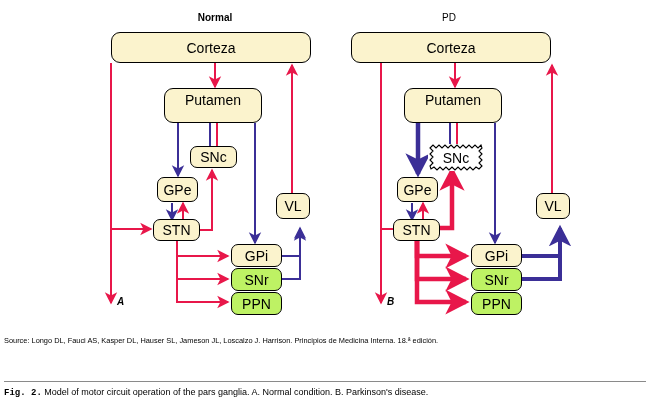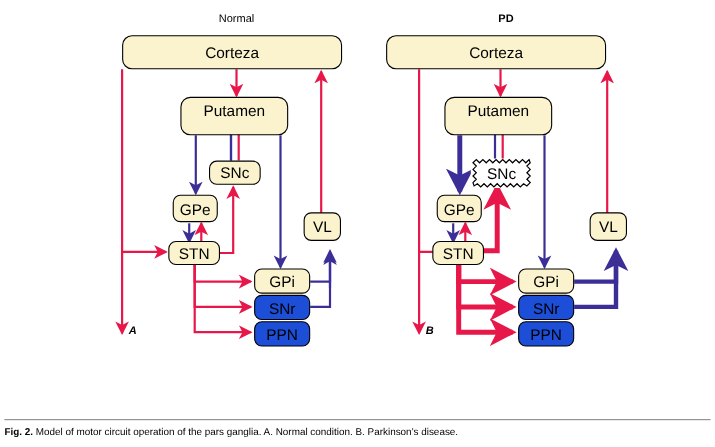--- a/index.html
+++ b/index.html
@@ -12,21 +12,21 @@
     position:absolute;
     border:1.6px solid #000;
     border-radius:7px;
     background:#fbf3cd;
     font-size:14px;
     display:flex;align-items:center;justify-content:center;
     box-sizing:border-box;
     color:#000;
     z-index:5;
   }
-  .node.white{background:#1d4ed8;}
+  .node.white{background:#bef264;}
   .node.wide{border-radius:9px;}
   .node.jagged{background:#ffffff;border:none;}
   .node.jagged .jag{position:absolute;inset:0;z-index:-1;}
   .node.jagged span{position:relative;z-index:2;}
 
   .panel-letter{position:absolute;font-size:10px;font-weight:bold;font-style:italic;}
 
   svg.wires{position:absolute;left:0;top:0;width:650px;height:406px;z-index:1;}
 
   .footnote{
@@ -35,21 +35,21 @@
     text-align:left;
   }
   .footnote i{font-style:italic;}
 
   .rule{position:absolute;left:4px;width:642px;height:1px;background:#8a8a8a;}
 
   .caption{
     position:absolute;left:4px;top:386px;width:642px;
     font-size:9px;line-height:13px;color:#000;
   }
-  .caption b{font-weight:bold;}
+  .caption b{font-weight:bold;font-family:Liberation Mono, monospace;}
 </style>
 </head>
 <body>
 
 <div id="root">
 
   <svg class="wires" viewBox="0 0 650 406">
     <defs>
       <marker id="ahR" markerWidth="7" markerHeight="7" refX="5.4" refY="3.5" orient="auto">
         <path d="M0,0.4 L6.2,3.5 L0,6.6 L1.6,3.5 Z" fill="#e8174a"></path>
@@ -130,21 +130,21 @@
       <path d="M417,240 L417,279 L466,279" stroke="#e8174a" stroke-width="4.5" fill="none" marker-end="url(#ahRbig)"></path>
 
       <path d="M417,240 L417,302 L466,302" stroke="#e8174a" stroke-width="4.5" fill="none" marker-end="url(#ahRbig)"></path>
 
       <path d="M522,256 L560,256 L560,230" stroke="#3b2f97" stroke-width="4" fill="none"></path>
 
       <path d="M522,279 L560,279 L560,228" stroke="#3b2f97" stroke-width="4" fill="none" marker-end="url(#ahBbig)"></path>
     </g>
   </svg>
 
-  <div class="panel-title" style="left:160px;top:12px;width:110px;">Normal</div>
+  <div class="panel-title" style="left:160px;top:12px;width:110px;font-weight:bold;">Normal</div>
 
   <div class="node wide" style="left:111px;top:32px;width:200px;height:31px;">
     <span>Corteza</span>
   </div>
 
   <div class="node wide" style="left:164px;top:88px;width:98px;height:35px;align-items:flex-start;padding-top:3px;">
     <span>Putamen</span>
   </div>
 
   <div class="node" style="left:190px;top:146px;width:47px;height:22px;">
@@ -170,21 +170,21 @@
   <div class="node white" style="left:231px;top:268px;width:51px;height:23px;">
     <span>SNr</span>
   </div>
 
   <div class="node white" style="left:231px;top:292px;width:51px;height:23px;">
     <span>PPN</span>
   </div>
 
   <div class="panel-letter" style="left:117px;top:296px;">A</div>
 
-  <div class="panel-title" style="left:405px;top:12px;width:110px;font-weight:bold;">PD</div>
+  <div class="panel-title" style="left:394px;top:12px;width:110px;">PD</div>
 
   <div class="node wide" style="left:351px;top:32px;width:200px;height:31px;">
     <span>Corteza</span>
   </div>
 
   <div class="node wide" style="left:404px;top:88px;width:98px;height:35px;align-items:flex-start;padding-top:3px;">
     <span>Putamen</span>
   </div>
 
   <div class="node jagged" style="left:428px;top:144px;width:56px;height:27px;">
@@ -216,20 +216,21 @@
     <span>SNr</span>
   </div>
 
   <div class="node white" style="left:471px;top:292px;width:51px;height:23px;">
     <span>PPN</span>
   </div>
 
   <div class="panel-letter" style="left:387px;top:296px;">B</div>
 
   <div class="footnote">
+    <div><span>Source: Longo DL, Fauci AS, Kasper DL, Hauser SL, Jameson JL, Loscalzo J. Harrison. Principios de Medicina Interna. 18.ª edición.</span></div>
   </div>
 
   <div class="rule" style="top:381px;"></div>
 
   <div class="caption">
     <b>Fig. 2.</b>
     <span>Model of motor circuit operation of the pars ganglia. A. Normal condition. B. Parkinson's disease.</span>
   </div>
 
 </div>

